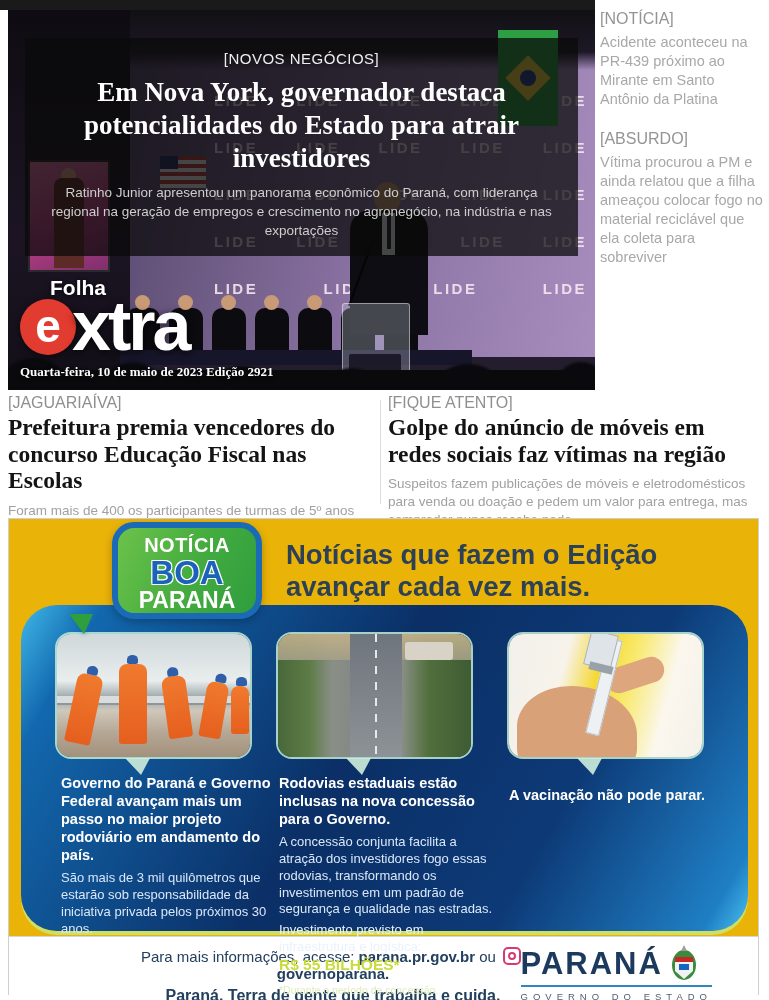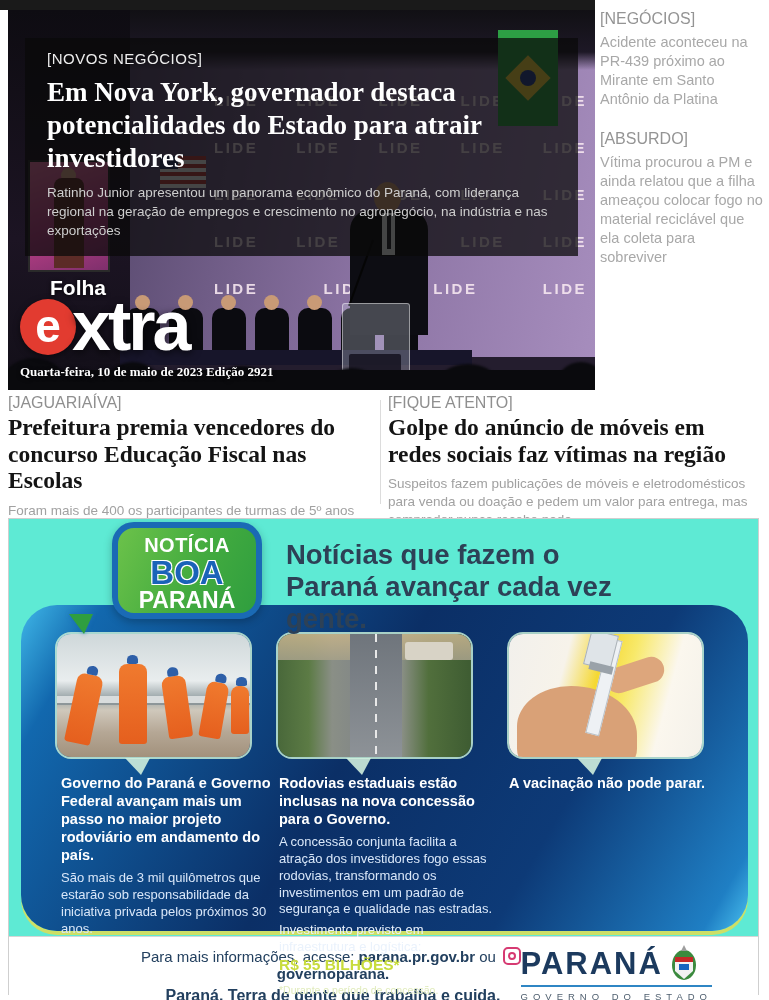--- a/index.html
+++ b/index.html
@@ -42,21 +42,21 @@
   .speaker-tie{position:absolute;left:379px;top:205px;width:4px;height:34px;background:#23232b;z-index:6;}
   .mic{position:absolute;left:352px;top:228px;width:2px;height:70px;background:#050505;transform:rotate(20deg);z-index:6;}
   .podium{position:absolute;left:334px;top:293px;width:66px;height:87px;border-radius:3px;z-index:6;
           background:rgba(216,221,236,.28);border:1px solid rgba(255,255,255,.45);}
   .podium-sign{position:absolute;left:6px;top:50px;width:52px;height:30px;background:rgba(20,18,30,.85);border-radius:2px;}
   .aud-band{position:absolute;left:0;bottom:0;width:100%;height:20px;background:#0a0a0d;z-index:7;}
   .ah{position:absolute;background:#0a0a0e;border-radius:50% 50% 42% 42%;filter:blur(1.2px);z-index:7;}
 
   
   .overlay{position:absolute;left:17px;top:28px;width:553px;box-sizing:border-box;padding:12px 22px 16px;
-           background:rgba(10,10,10,.74);text-align:left;z-index:8;}
+           background:rgba(10,10,10,.74);text-align:center;z-index:8;}
   .kicker{font-size:15px;color:#ededed;letter-spacing:.5px;margin-bottom:9px;}
   .headline{font-family:"Liberation Serif",serif;font-size:27px;font-weight:700;color:#fff;line-height:1.22;}
   .subhead{font-size:13.5px;color:#cdcdcd;line-height:1.4;margin-top:9px;}
 
   
   .brand{position:absolute;left:12px;top:266px;z-index:9;}
   .brand-folha{font-size:21px;font-weight:600;color:#fff;margin-left:30px;text-shadow:0 1px 4px rgba(0,0,0,.8);}
   .brand-row{display:flex;align-items:flex-end;margin-top:-2px;}
   .e-badge{width:56px;height:56px;border-radius:50%;background:#e23b30;color:#fff;font-size:46px;font-weight:800;
            text-align:center;line-height:54px;box-shadow:0 2px 6px rgba(0,0,0,.5);}
@@ -74,21 +74,21 @@
   
   .midrow{position:absolute;left:8px;top:394px;width:753px;height:122px;}
   .art1{position:absolute;left:0;top:0;width:360px;}
   .mid-divider{position:absolute;left:372px;top:6px;width:1px;height:104px;background:#dcdcdc;}
   .art2{position:absolute;left:380px;top:0;width:373px;}
   .mid-kicker{font-size:16px;color:#8f8f8f;margin-bottom:2px;}
   .mid-h{font-family:"Liberation Serif",serif;font-size:23.5px;font-weight:700;color:#141414;line-height:1.13;margin-bottom:8px;}
   .mid-sub{font-size:13.5px;color:#a1a1a1;line-height:1.32;}
 
   
-  .adbox{position:absolute;left:8px;top:518px;width:751px;height:477px;border:1px solid #cfcfcf;background:#5eead4;box-sizing:border-box;}
+  .adbox{position:absolute;left:8px;top:518px;width:751px;height:477px;border:1px solid #cfcfcf;background:#eab308;box-sizing:border-box;}
   .badge{position:absolute;left:103px;top:3px;width:150px;height:97px;z-index:3;border-radius:22px;
          border:6px solid #1a6ab5;background:linear-gradient(115deg,#6cc24a 0%,#43ab3f 55%,#2f9e3f 100%);
          box-shadow:0 3px 8px rgba(0,0,0,.25);text-align:center;box-sizing:border-box;padding-top:6px;}
   .badge-t1{font-size:20px;font-weight:800;color:#fff;letter-spacing:.5px;}
   .badge-t2{font-size:33px;font-weight:800;color:#1a63b8;line-height:.95;
             text-shadow:-1px -1px 0 #fff,1px -1px 0 #fff,-1px 1px 0 #fff,1px 1px 0 #fff;}
   .badge-t3{font-size:23px;font-weight:800;color:#fff;line-height:1.05;}
   .badge-tail{position:absolute;left:60px;top:95px;width:0;height:0;z-index:2;
               border-left:15px solid transparent;border-right:9px solid transparent;border-top:20px solid #2f9e3f;
               filter:drop-shadow(0 0 2px #1a6ab5);}
@@ -128,21 +128,21 @@
   
   .ph-vaccine{width:100%;height:100%;position:relative;
       background:linear-gradient(105deg,#f2f0ec 0%,#f7f3ea 28%,#f5d832 44%,#f8e96a 58%,#fbf7ee 78%,#f4f1ea 100%);}
   .hand{position:absolute;left:8px;top:52px;width:120px;height:90px;background:#d9a177;border-radius:45% 55% 30% 30%;}
   .finger{position:absolute;left:96px;top:28px;width:60px;height:26px;background:#dda67c;border-radius:14px;transform:rotate(-18deg);}
   .syringe{position:absolute;left:88px;top:4px;width:12px;height:96px;background:#eef1f4;border:1px solid #b9c0c6;transform:rotate(14deg);}
   .vial{position:absolute;left:78px;top:-2px;width:26px;height:34px;background:#dfe4e8;border:1px solid #aab1b7;transform:rotate(14deg);}
   .vial-cap{position:absolute;left:80px;top:30px;width:24px;height:8px;background:#9aa2a9;transform:rotate(14deg);}
 
   .adcol{position:absolute;top:170px;color:#fff;}
-  .adcol1{left:40px;width:214px;} .adcol2{left:258px;width:222px;} .adcol3{left:488px;width:220px;}
+  .adcol1{left:40px;width:214px;} .adcol2{left:258px;width:222px;} .adcol3{left:488px;width:220px;margin-top:12px;}
   .adh{font-size:14.5px;font-weight:800;line-height:1.24;color:#fff;}
   .adb{font-size:13px;color:#d9e7f9;line-height:1.3;margin-top:5px;}
   .invest{font-size:13px;color:#eaf2fc;line-height:1.25;margin-top:4px;}
   .invest-val{font-size:15.5px;font-weight:800;color:#c8dc3c;margin-top:1px;}
   .invest-note{font-size:10.5px;color:#e0ebbb;margin-top:10px;}
 
   
   .adfooter{position:absolute;left:0;top:417px;width:100%;height:58px;border-top:1px solid #d6d6d6;background:#fff;}
   .foot-text{position:absolute;left:118px;top:10px;width:412px;text-align:center;color:#23405f;font-size:15px;}
   .foot-text b{font-weight:800;}
@@ -246,21 +246,21 @@
       <div class="brand-row">
         <div class="e-badge">e</div>
         <div class="xtra">xtra</div>
       </div>
       <div class="dateline">Quarta-feira, 10 de maio de 2023 Edição 2921</div>
     </div>
   </div>
 
   <aside class="rail">
     <div>
-      <div class="rail-kicker">[NEGÓCIOS]</div>
+      <div class="rail-kicker">[NOTÍCIA]</div>
       <div class="rail-sub">Acidente aconteceu na PR-439 próximo ao Mirante em Santo Antônio da Platina</div>
     </div>
     <div>
       <div class="rail-kicker">[ABSURDO]</div>
       <div class="rail-sub">Vítima procurou a PM e ainda relatou que a filha ameaçou colocar fogo no material reciclável que ela coleta para sobreviver</div>
     </div>
   </aside>
 
   <section class="midrow">
     <article class="art1">
@@ -278,21 +278,21 @@
 
   <section class="adbox">
 
     <div class="badge">
       <div class="badge-t1">NOTÍCIA</div>
       <div class="badge-t2">BOA</div>
       <div class="badge-t3">PARANÁ</div>
     </div>
     <div class="badge-tail"></div>
 
-    <div class="tagline">Notícias que fazem o Paraná avançar cada vez gente.</div>
+    <div class="tagline">Notícias que fazem o Edição avançar cada vez mais.</div>
 
     <div class="bluebox">
 
       <div class="pcard pcard1">
         <div class="ph-workers">
           <div class="guardrail"></div>
           <div class="worker w1"></div>
           <div class="worker w2"></div>
           <div class="worker w3"></div>
           <div class="worker w4"></div>

